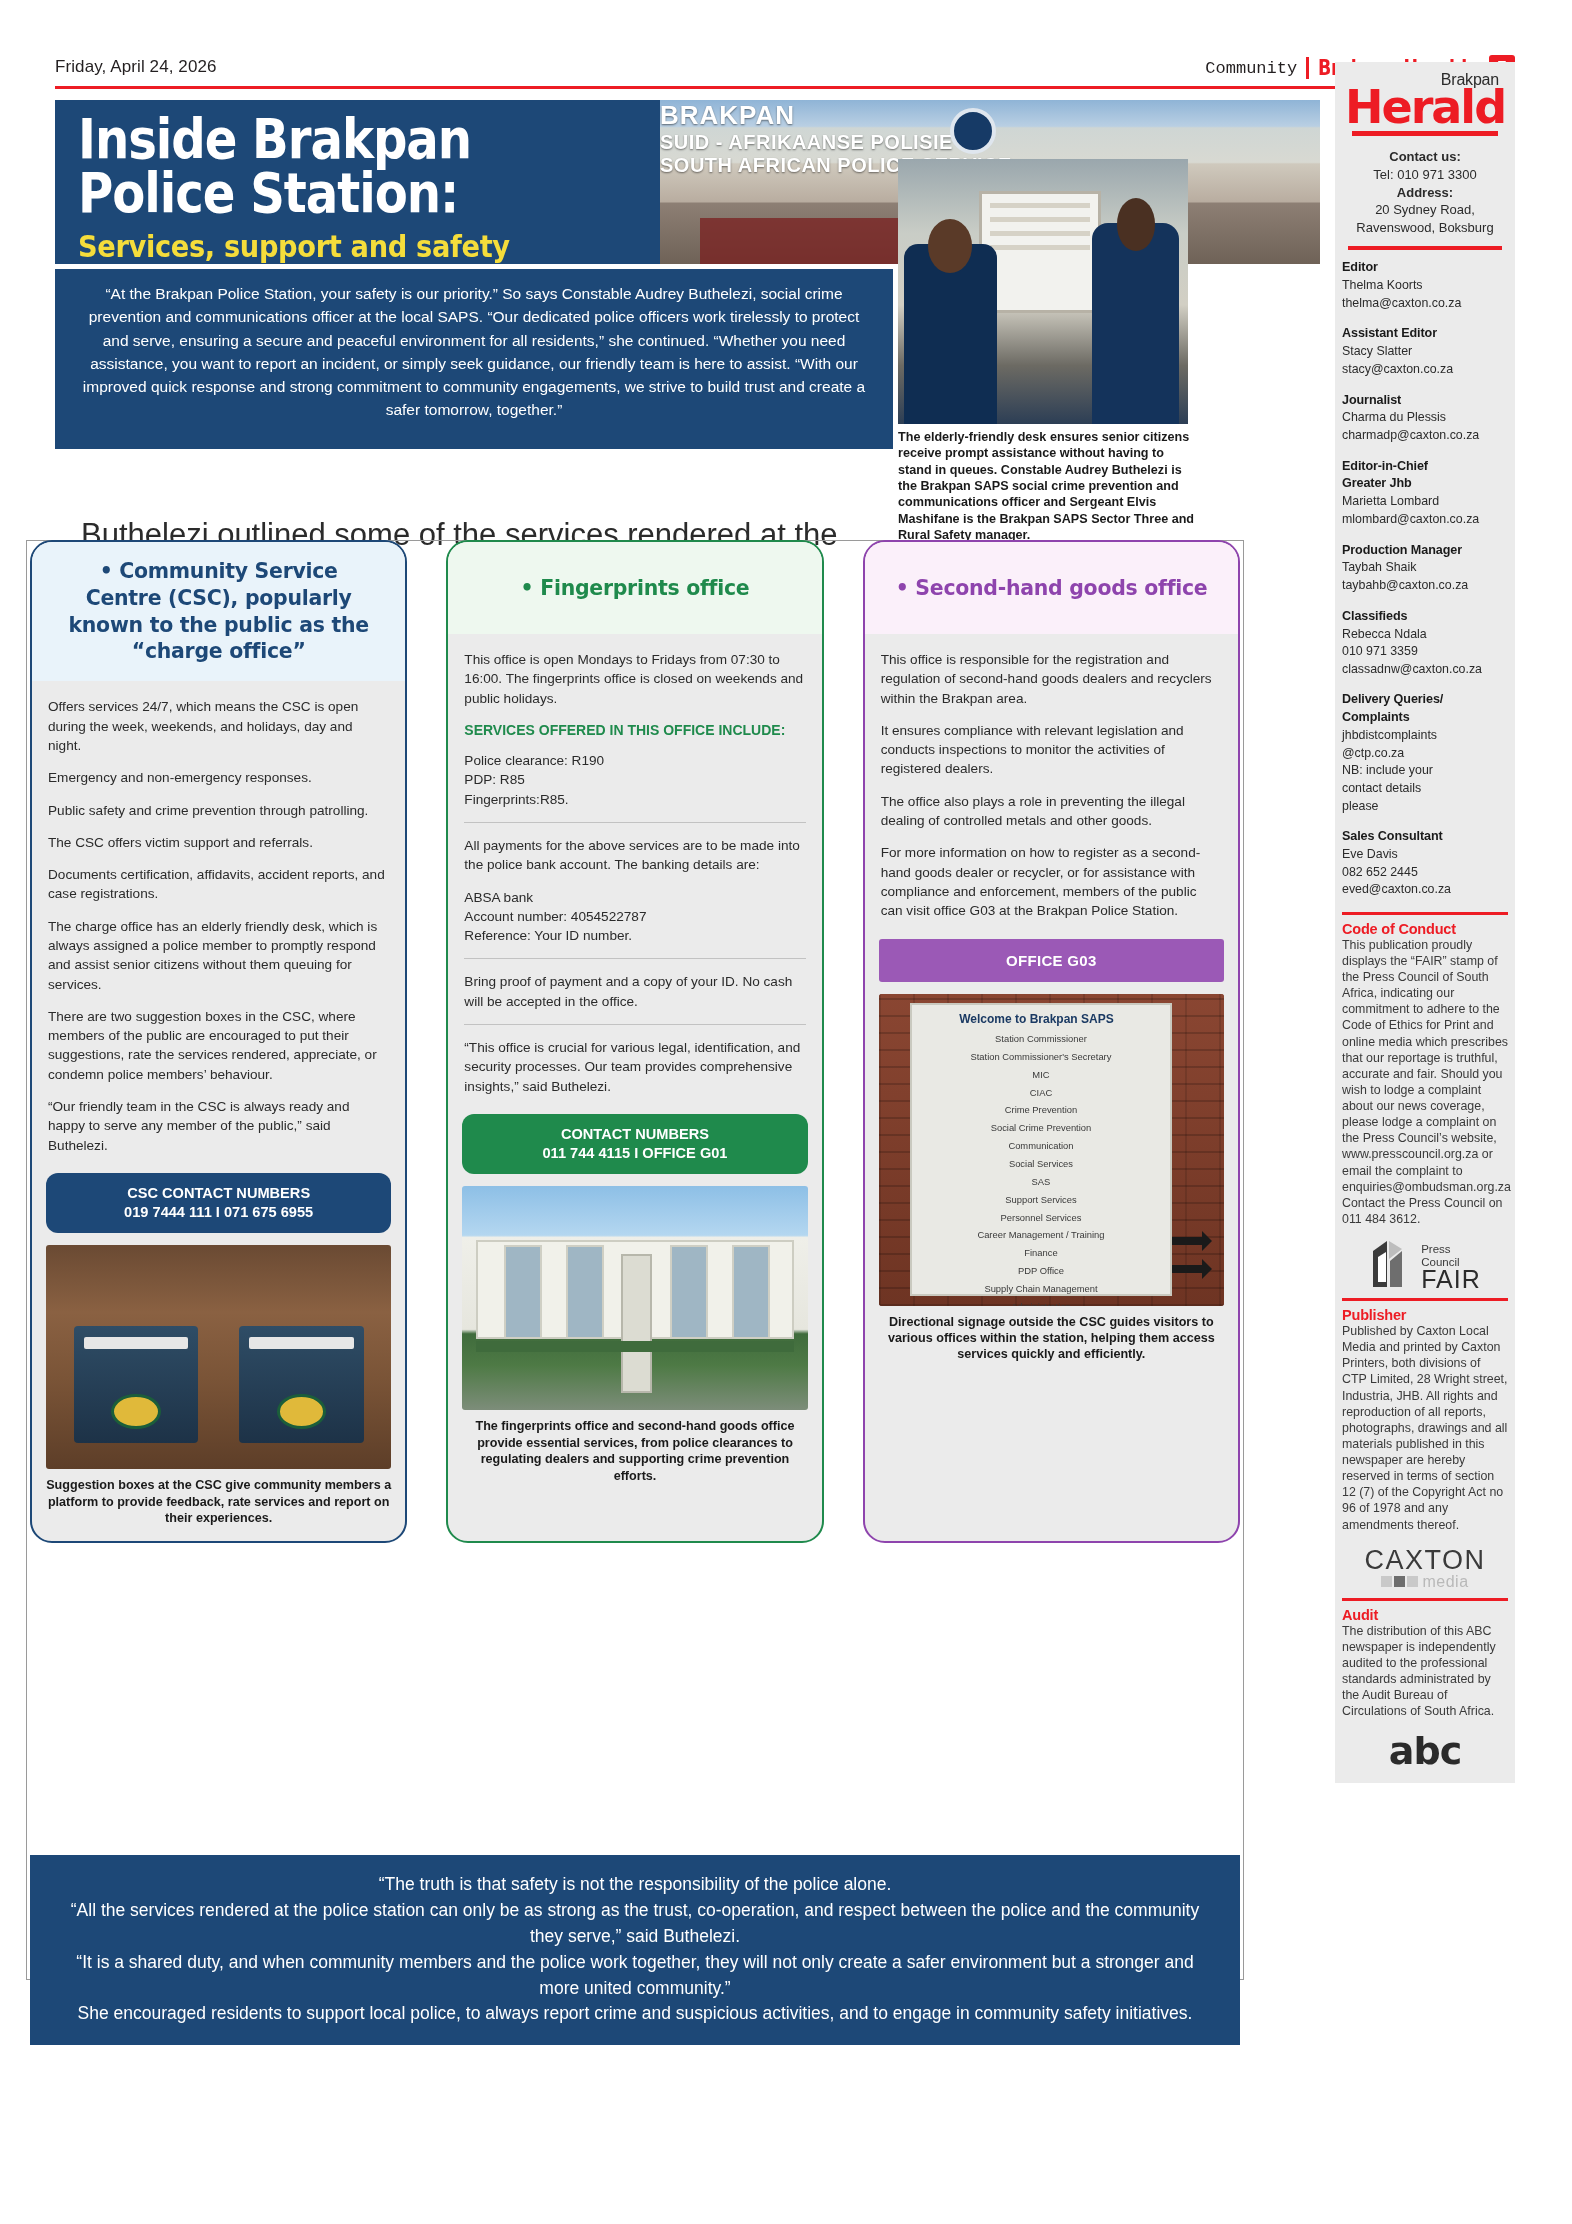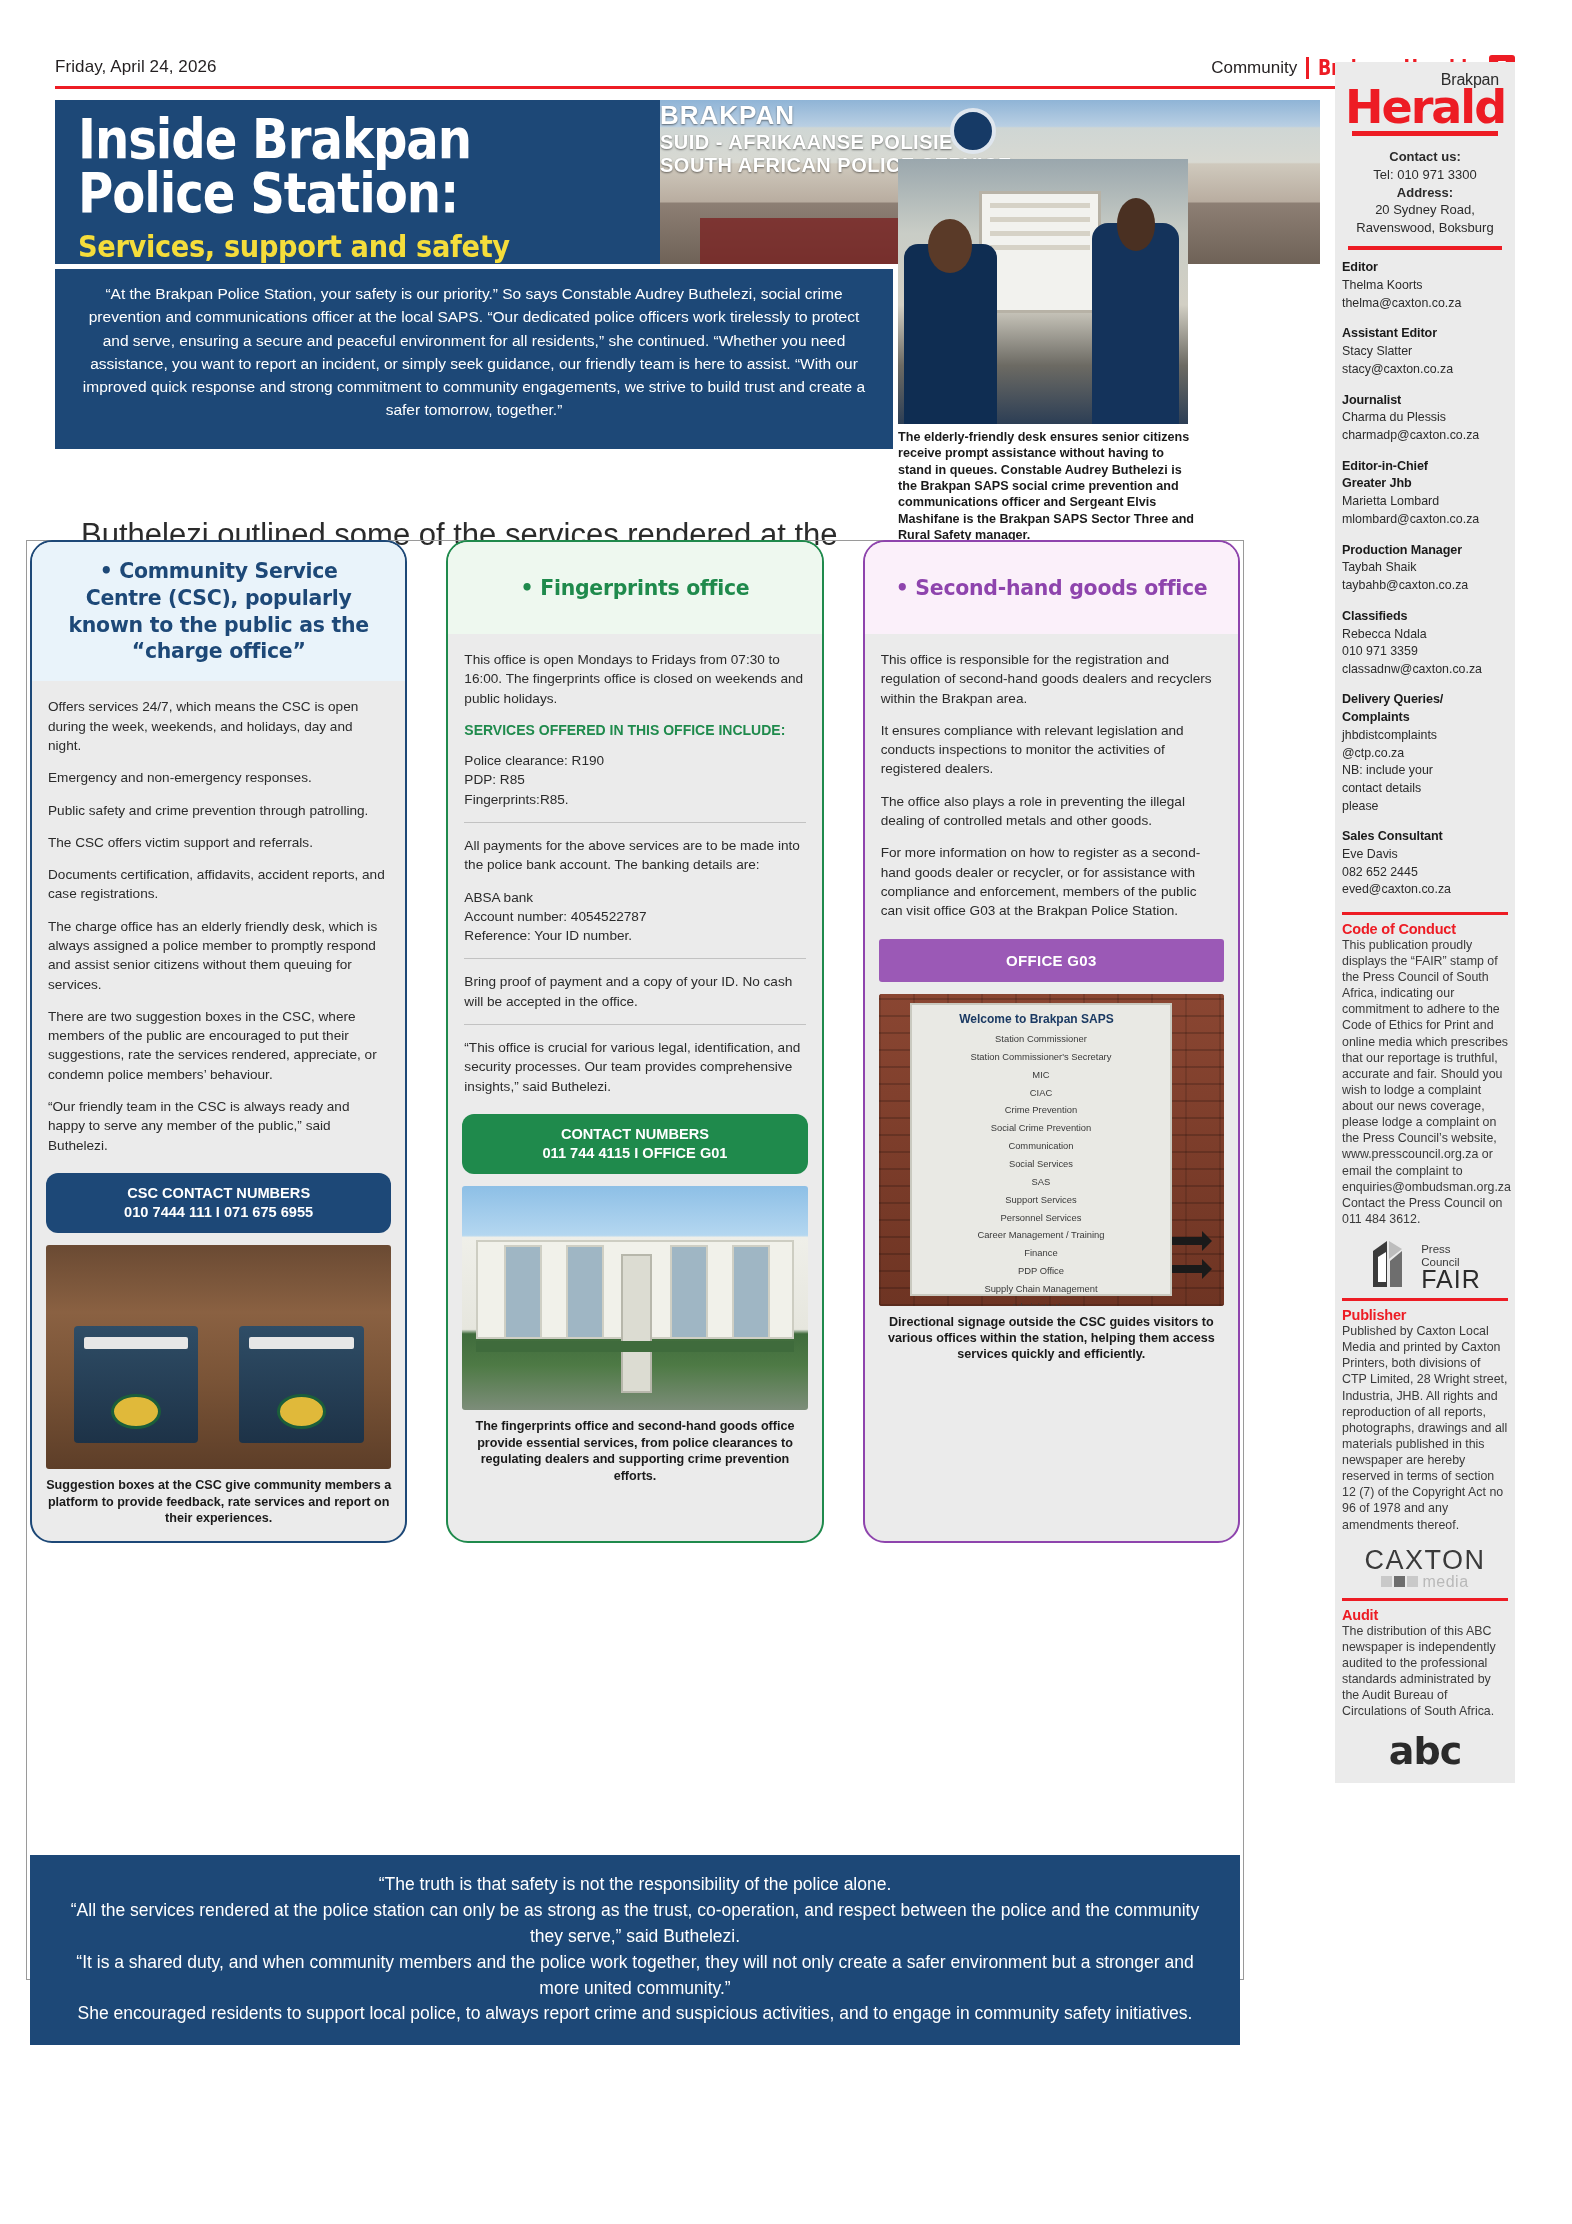--- a/index.html
+++ b/index.html
@@ -10,21 +10,21 @@
     color:#231f20;
     position:relative;
     overflow:hidden;
   }
   .page { position:relative; width:1572px; height:2224px; padding:0; }
 
   
   .topbar { position:absolute; left:55px; top:55px; width:1460px; height:36px; }
   .topbar .date { position:absolute; left:0; top:2px; font-size:17px; letter-spacing:.1px; color:#231f20; }
   .topbar .right { position:absolute; right:0; top:0; display:flex; align-items:center; gap:9px; }
-  .topbar .comm { font-size:17px; color:#231f20; }
+  .topbar .comm { font-size:17px; color:#231f20;font-family:Liberation Mono, monospace; }
   .topbar .bar { width:3px; height:22px; background:#ed1c24; }
   .topbar .brand { font-size:21px; font-weight:bold; color:#ed1c24; letter-spacing:-.3px; font-family:"DejaVu Sans Condensed","Liberation Sans", sans-serif; transform:scaleX(.92); transform-origin:left; }
   .topbar .pagenum { width:26px; height:26px; background:#ed1c24; color:#fff; font-weight:bold; font-size:16px;
       display:flex; align-items:center; justify-content:center; border-radius:3px; }
   .topbar .rule { position:absolute; left:0; top:31px; width:1310px; height:3px; background:#ed1c24; }
 
   
   .sidebar { position:absolute; left:1335px; top:62px; width:180px; background:#ebebeb; padding:8px 7px 10px 7px; }
   .logo { text-align:center; padding:2px 0 2px 0; position:relative; }
   .logo .brak { font-size:16px; color:#2b2b2b; font-weight:normal; text-align:right; padding-right:9px; line-height:1; letter-spacing:-.2px;}
@@ -341,21 +341,21 @@
         <p>Emergency and non-emergency responses.</p>
         <p>Public safety and crime prevention through patrolling.</p>
         <p>The CSC offers victim support and referrals.</p>
         <p>Documents certification, affidavits, accident reports, and case registrations.</p>
         <p>The charge office has an elderly friendly desk, which is always assigned a police member to promptly respond and assist senior citizens without them queuing for services.</p>
         <p>There are two suggestion boxes in the CSC, where members of the public are encouraged to put their suggestions, rate the services rendered, appreciate, or condemn police members’ behaviour.</p>
         <p class="tight">“Our friendly team in the CSC is always ready and happy to serve any member of the public,” said Buthelezi.</p>
       </div>
       <div class="contactbox">
         <div>CSC CONTACT NUMBERS</div>
-        <div>010 7444 111 I 071 675 6955</div>
+        <div>019 7444 111 I 071 675 6955</div>
       </div>
       <div class="cardphoto">
         <div class="ph-boxes">
           <div class="bx left">
               <div class="lbl"></div>
               <div class="badge"></div>
             </div>
           <div class="bx right">
               <div class="lbl"></div>
               <div class="badge"></div>

